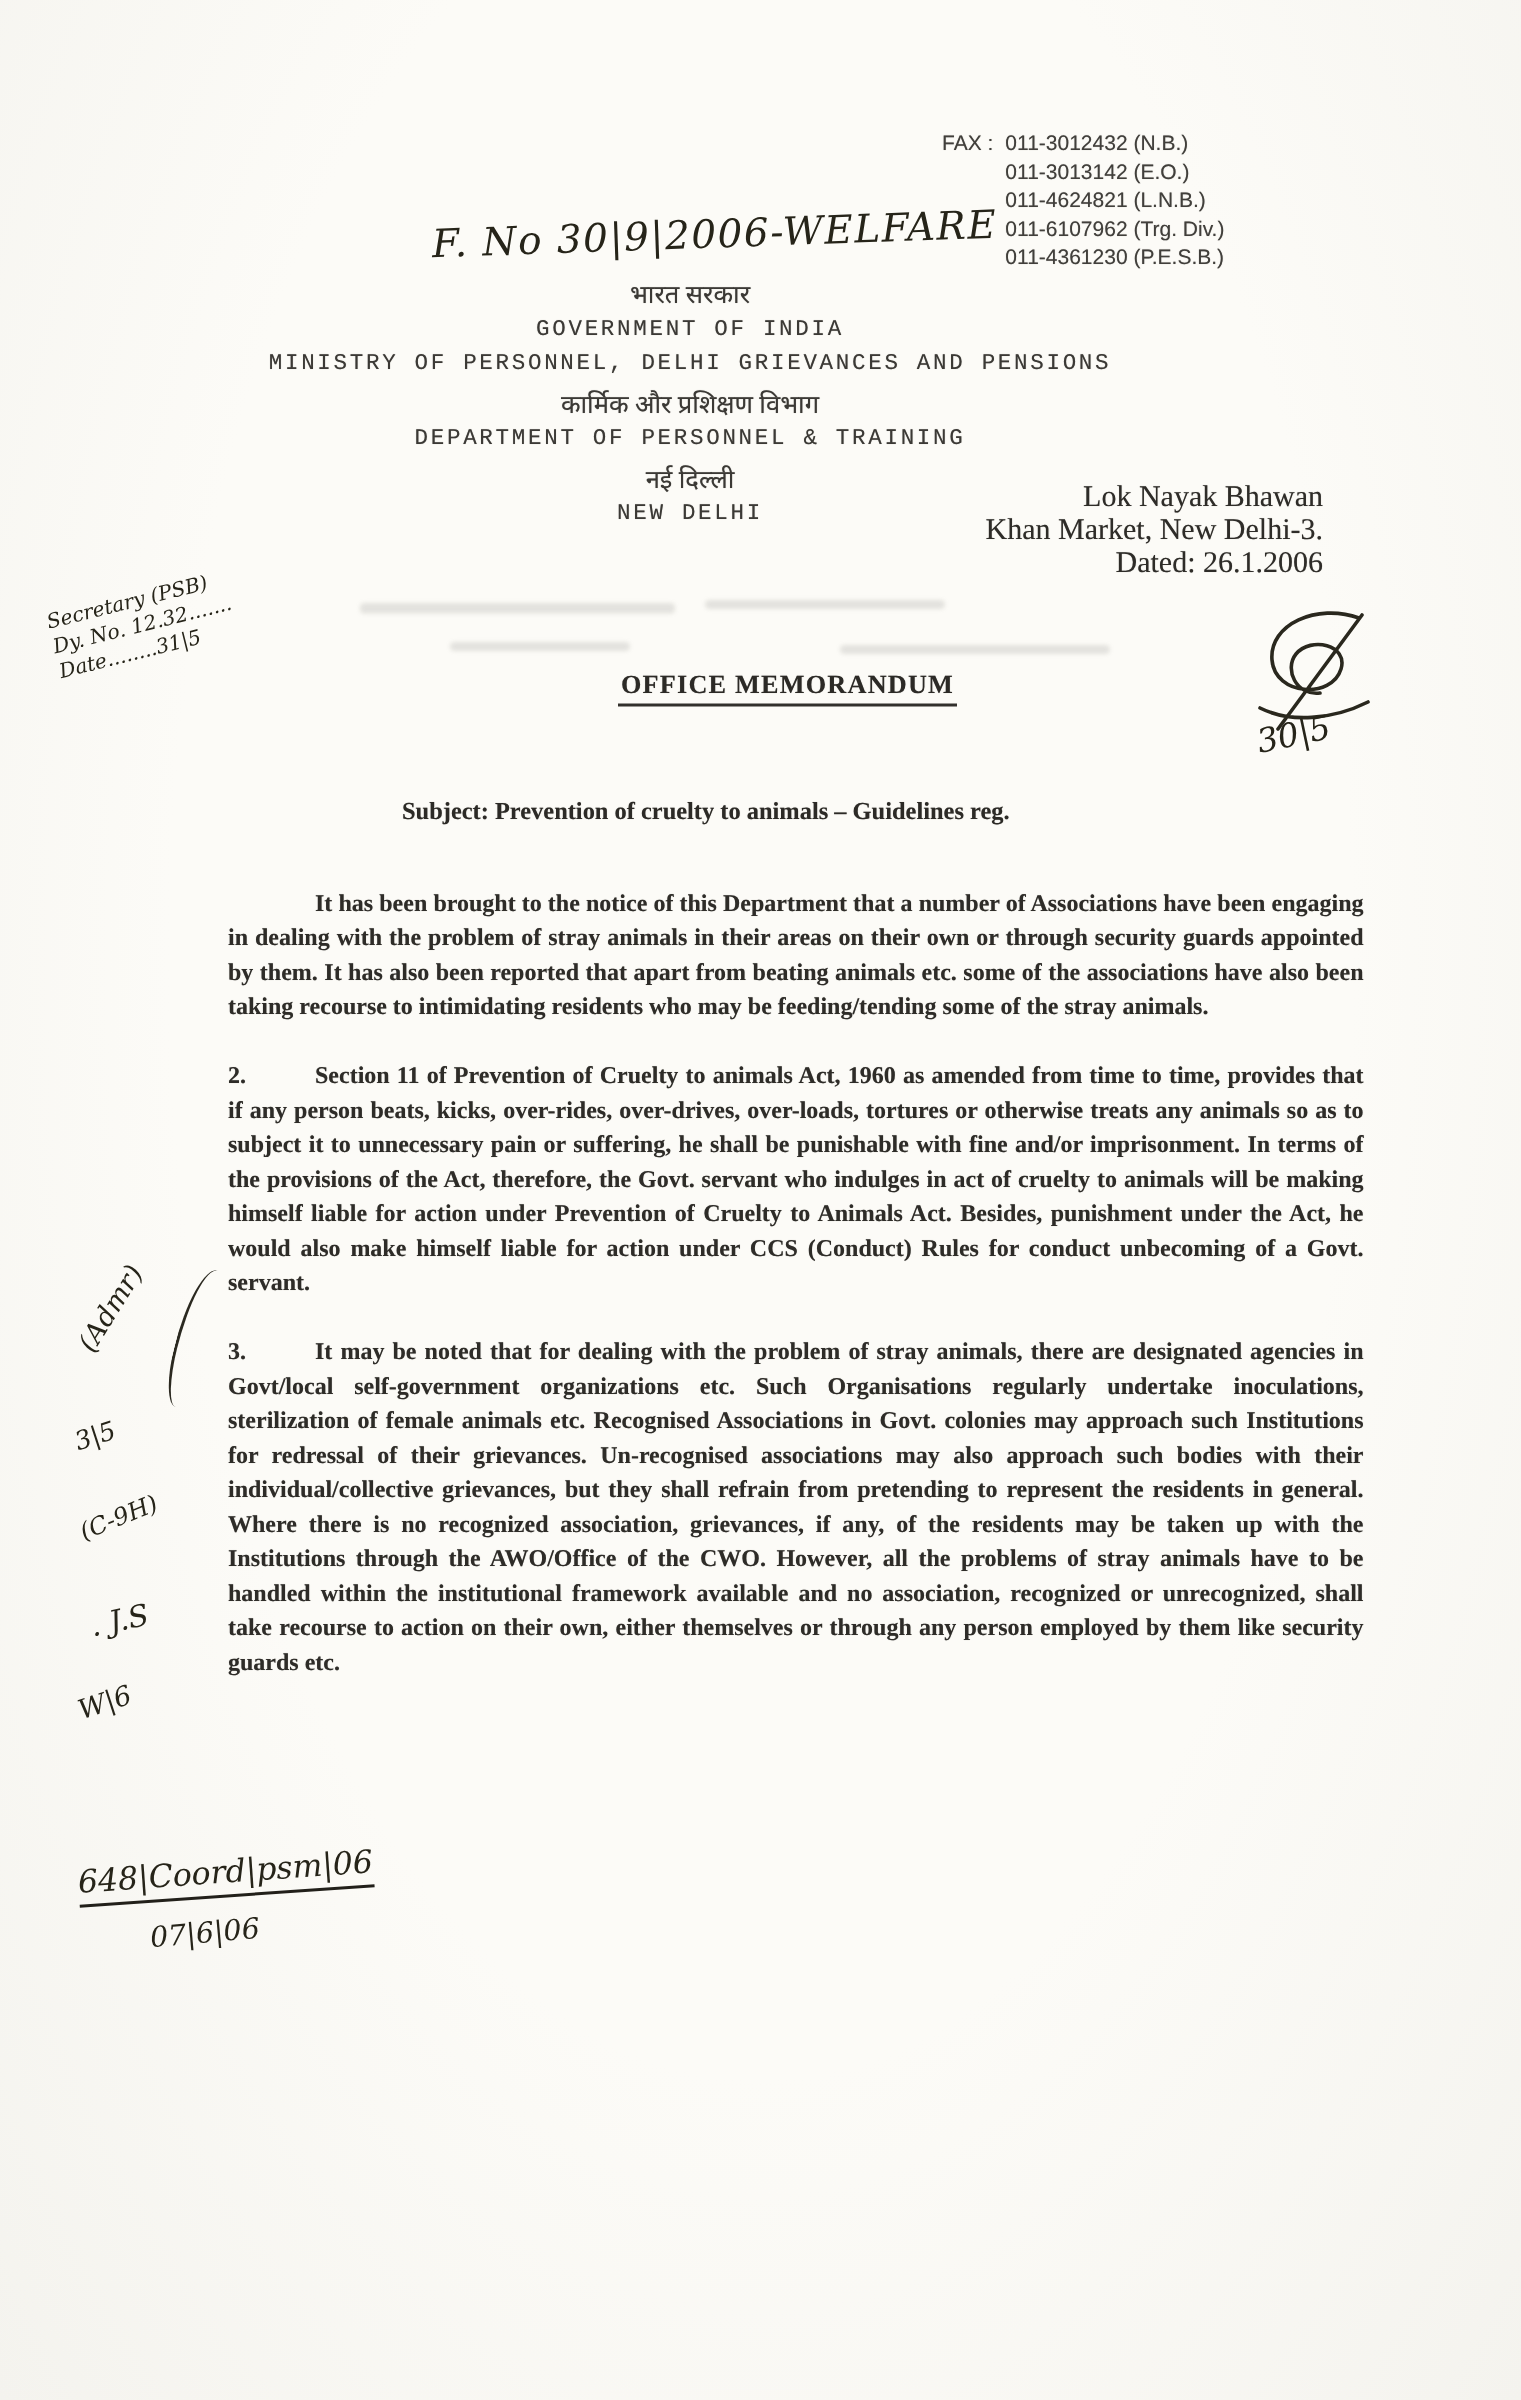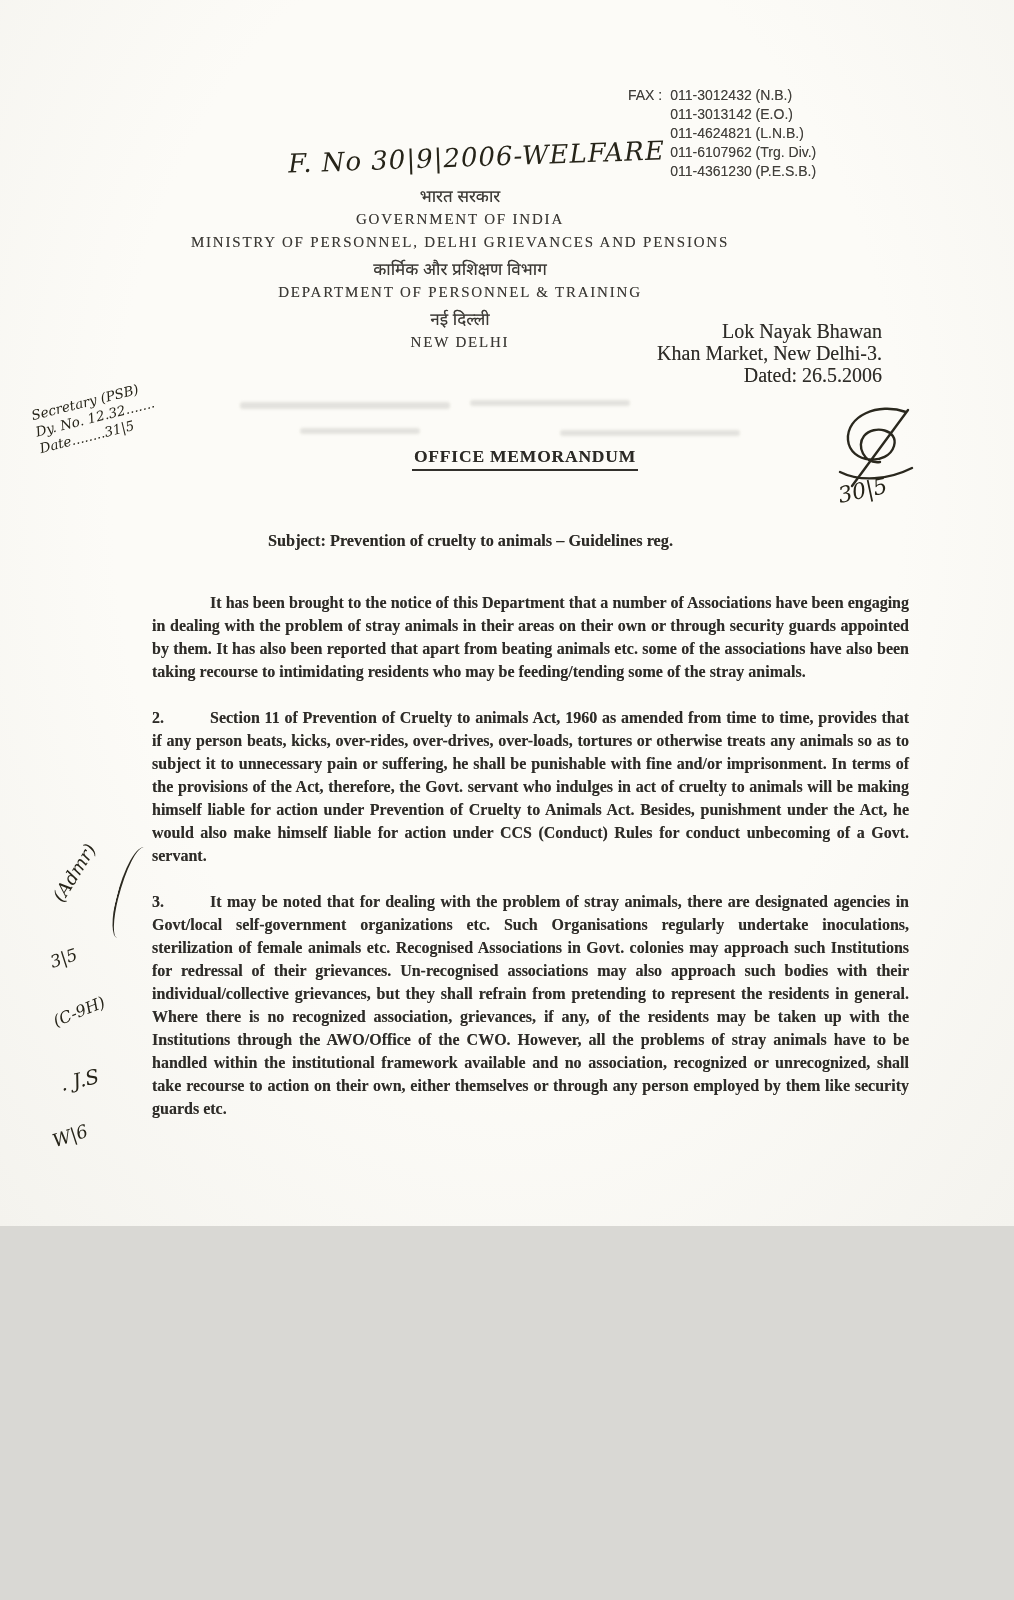--- a/index.html
+++ b/index.html
@@ -1,18 +1,18 @@
 <!DOCTYPE html>
 <html><head>
 <meta charset="utf-8">
 <style>
   * { margin:0; padding:0; box-sizing:border-box; }
   html,body { background:#d9d8d4; }
   .page {
-    position:relative; width:1014px; height:1226px; margin:0 auto;
+    position:relative; width:1014px; height:1600px; margin:0 auto;
     background:radial-gradient(ellipse at 50% 40%, #fcfbf7 55%, #f4f3ee 100%);
     overflow:hidden;
     color:#32302c;
     font-family:"Liberation Serif", serif;
   }
   
   .typed { text-shadow:0 0 0.5px rgba(40,38,34,0.45); }
 
   .fax {
     position:absolute; top:86px; left:628px;
@@ -25,22 +25,22 @@
 
   .hand {
     font-family:"DejaVu Serif", serif; font-style:italic;
     color:#262419; position:absolute; white-space:nowrap;
   }
   .file-no { top:142px; left:288px; font-size:26px; letter-spacing:1px; transform:rotate(-2deg); }
 
   .header {
     position:absolute; top:184px; left:0; width:920px; text-align:center; color:#3b3935;
   }
-  .h-hi { font-size:17px; margin-bottom:4px; font-family:Liberation Sans, sans-serif;text-align:center; }
-  .h-en { font-family:Liberation Serif, serif; font-size:15px; letter-spacing:1.8px; margin-bottom:6px; }
+  .h-hi { font-size:17px; margin-bottom:4px; font-family:Liberation Serif, serif;text-align:center; }
+  .h-en { font-family:Liberation Mono, monospace; font-size:15px; letter-spacing:1.8px; margin-bottom:6px; }
 
   .address {
     position:absolute; top:320px; right:132px; text-align:right;
     font-size:20px; line-height:22px; color:#2e2c28;
   }
 
   .stamp { top:392px; left:34px; transform:rotate(-14deg); font-size:13.5px; line-height:17px; }
   .stamp div { white-space:nowrap; }
 
   .memo-title-wrap { position:absolute; top:446px; left:0; width:1014px; text-align:center;padding-left:36px; }
@@ -112,21 +112,21 @@
     <div class="h-en">MINISTRY OF PERSONNEL, DELHI GRIEVANCES AND PENSIONS</div>
     <div class="h-hi">कार्मिक और प्रशिक्षण विभाग</div>
     <div class="h-en">DEPARTMENT OF PERSONNEL &amp; TRAINING</div>
     <div class="h-hi">नई दिल्ली</div>
     <div class="h-en">NEW DELHI</div>
   </div>
 
   <div class="address typed">
     <div>Lok Nayak Bhawan</div>
     <div>Khan Market, New Delhi-3.</div>
-    <div>Dated: 26.5.2006</div>
+    <div>Dated: 26.1.2006</div>
   </div>
 
   <div class="hand stamp">
     <div>Secretary (PSB)</div>
     <div>Dy. No. 12.32.......</div>
     <div>Date........31|5</div>
   </div>
 
   <div class="smudge smudge-1"></div>
   <div class="smudge smudge-2"></div>

